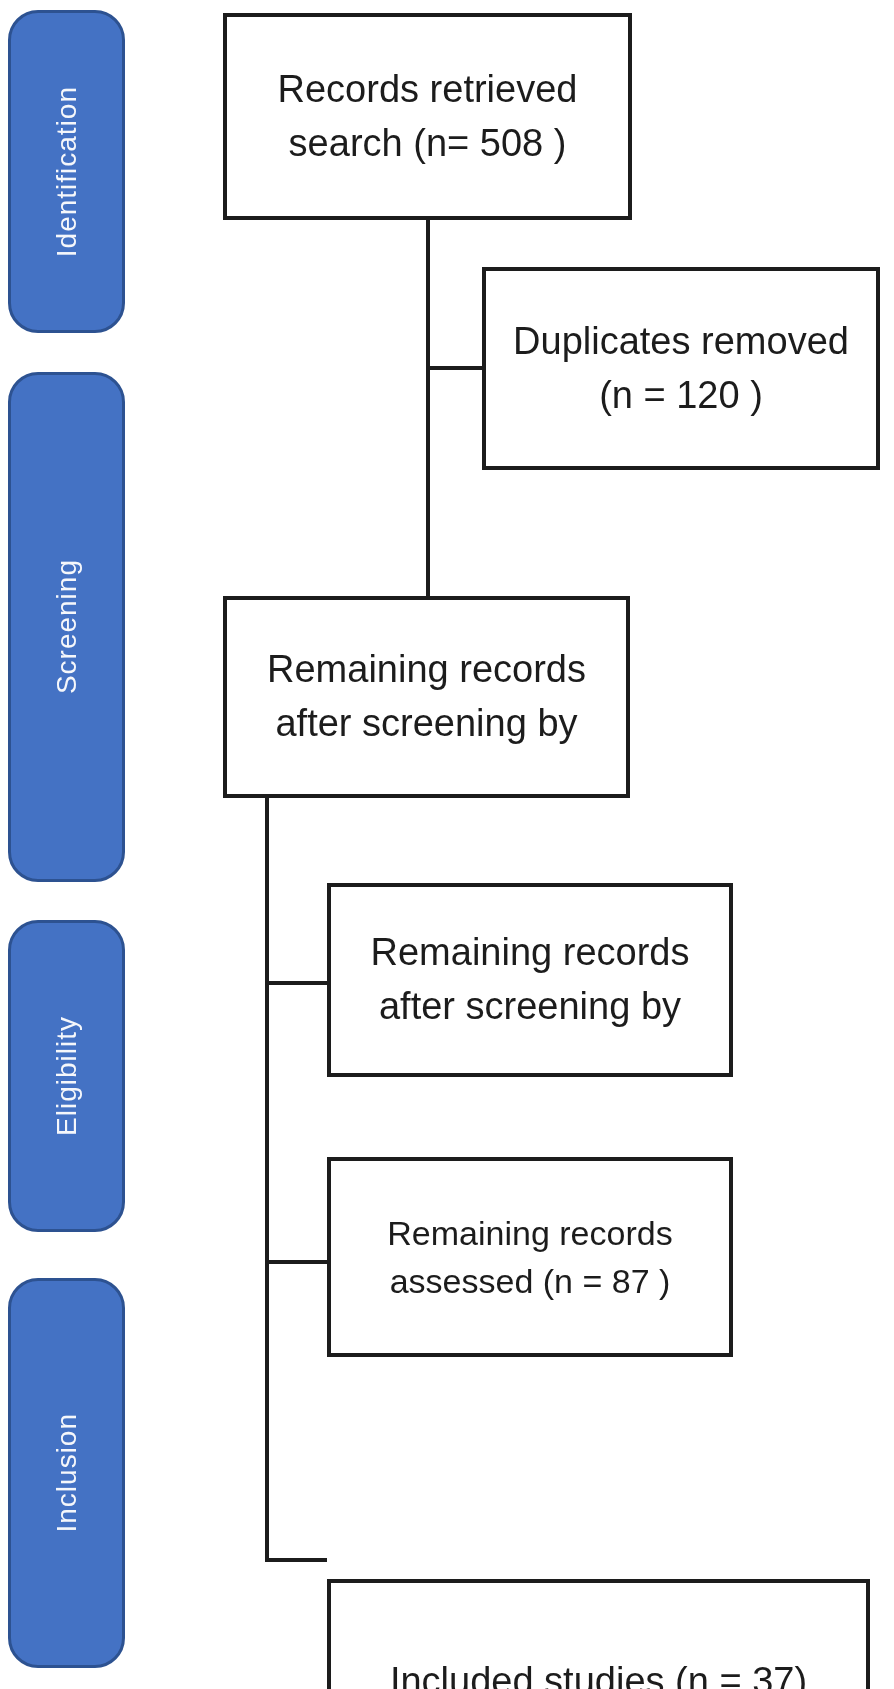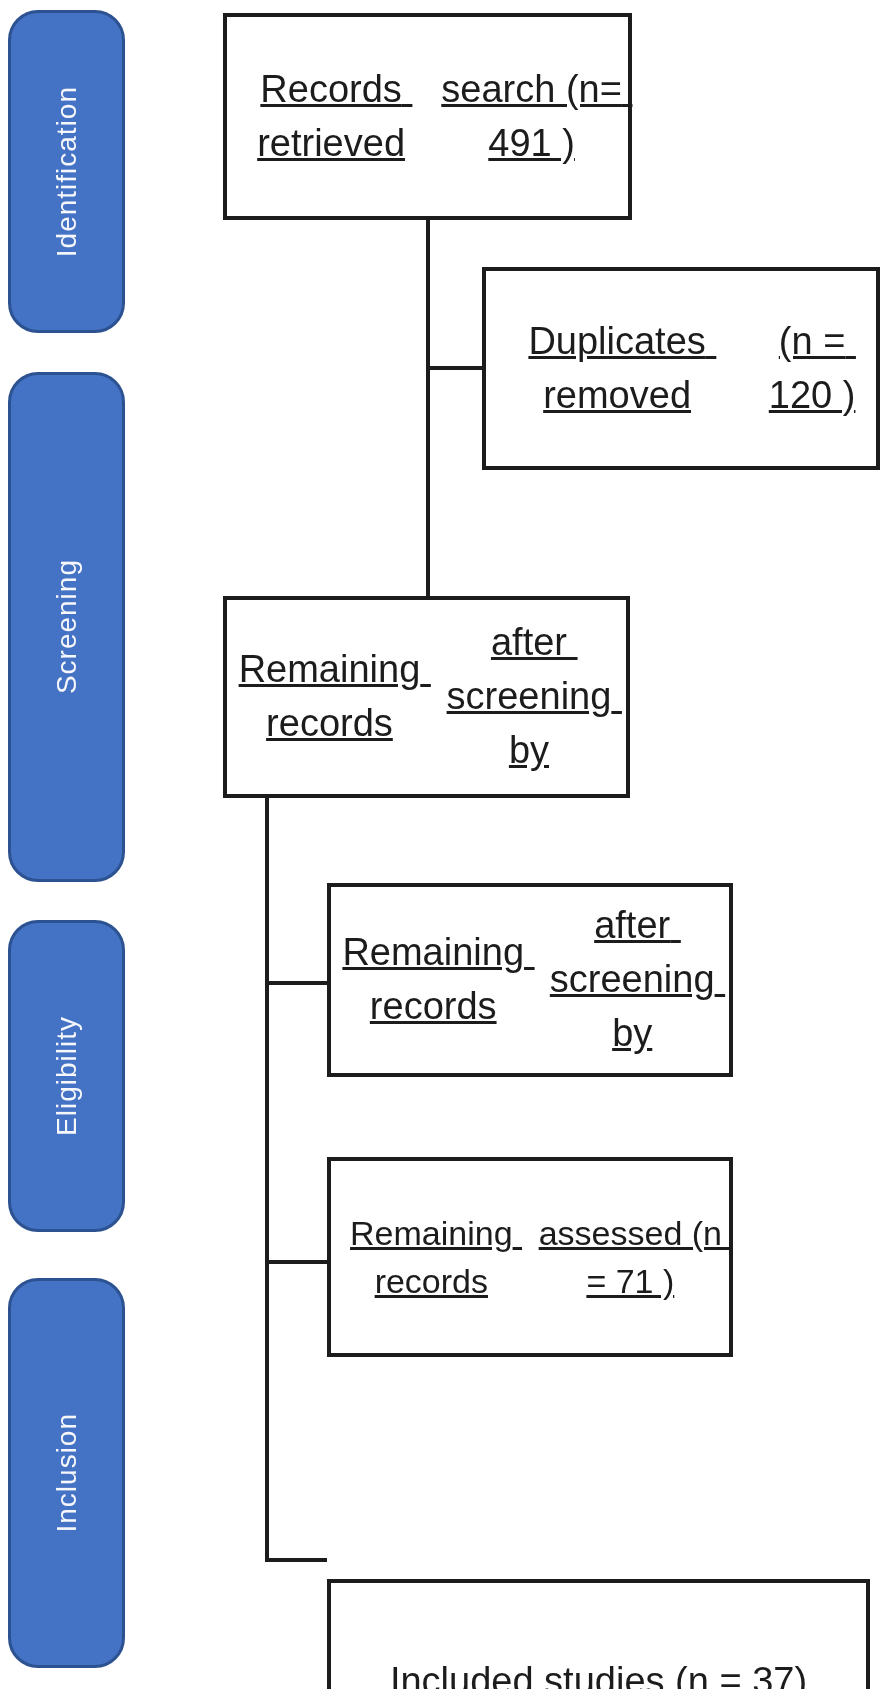--- a/index.html
+++ b/index.html
@@ -43,27 +43,27 @@
   .stage-eligibility    { top: 920px;  height: 312px; }
   .stage-inclusion      { top: 1278px; height: 390px; }
 
   
   .box {
     position: absolute;
     background: #ffffff;
     border: 4px solid #1c1c1c;
     box-sizing: border-box;
     display: flex;
+    flex-direction: column;
     align-items: center;
     justify-content: center;
     text-align: center;
     color: #1c1c1c;
     font-size: 38px;
     line-height: 1.42;
-    text-decoration: underline;
   }
   .box .ln { white-space: pre-wrap; }
   .box1 { left: 223px; top: 13px;   width: 409px; height: 207px; }
   .box2 { left: 482px; top: 267px;  width: 398px; height: 203px; align-items: center; }
   .box3 { left: 223px; top: 596px;  width: 407px; height: 202px; }
   .box4 { left: 327px; top: 883px;  width: 406px; height: 194px; }
   .box5 { left: 327px; top: 1157px; width: 406px; height: 200px; font-size: 34px; }
   .box6 { left: 327px; top: 1535px; width: 543px; height: 205px; margin-top: 44px; }
 
   
@@ -98,40 +98,40 @@
 
   <div class="line conn-v1"></div>
   <div class="line conn-h1"></div>
   <div class="line conn-v2"></div>
   <div class="line conn-h2"></div>
   <div class="line conn-h3"></div>
   <div class="line conn-h4"></div>
 
   <div class="box box1">
     <span class="ln">Records retrieved</span>
-    <span class="ln">search (n= 491 )</span>
+    <span class="ln">search (n= 508 )</span>
   </div>
 
   <div class="box box2">
     <span class="ln">Duplicates removed</span>
     <span class="ln">(n = 120 )</span>
   </div>
 
   <div class="box box3">
     <span class="ln">Remaining records</span>
     <span class="ln">after screening by</span>
   </div>
 
   <div class="box box4">
     <span class="ln">Remaining records</span>
     <span class="ln">after screening by</span>
   </div>
 
   <div class="box box5">
     <span class="ln">Remaining records</span>
-    <span class="ln">assessed (n = 71 )</span>
+    <span class="ln">assessed (n = 87 )</span>
   </div>
 
   <div class="box box6">
     <span class="ln">Included studies (n = 37)</span>
   </div>
 
 </div>
 
 </body></html>

